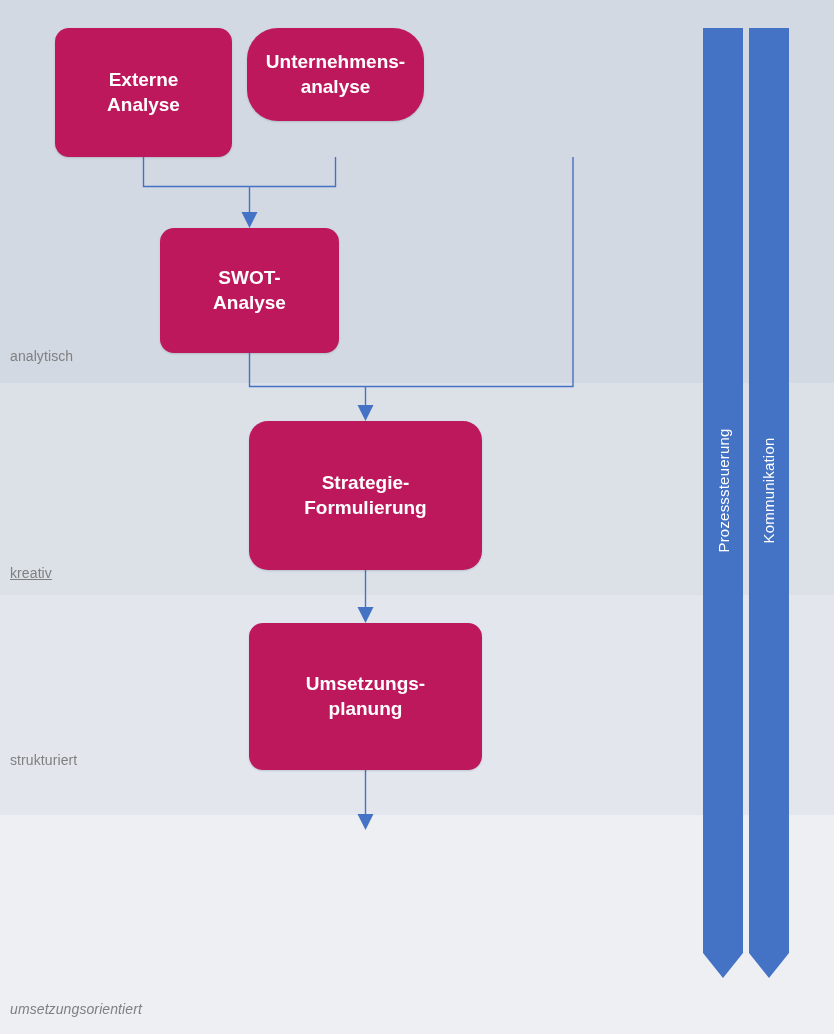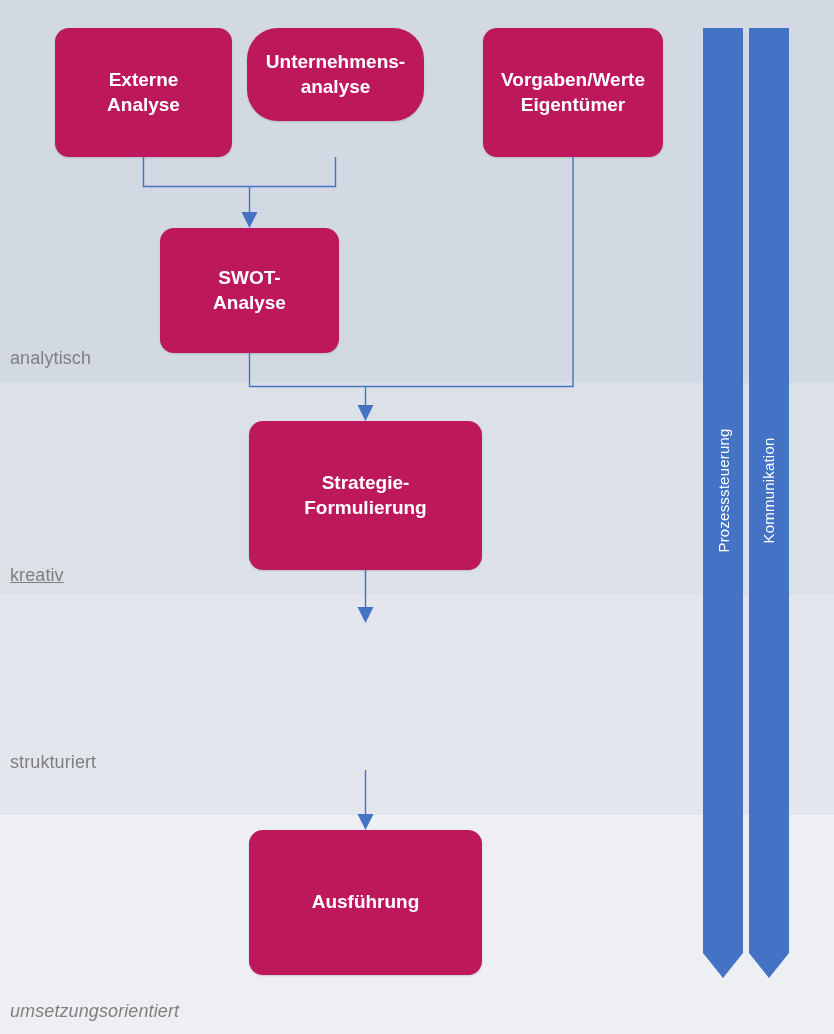--- a/index.html
+++ b/index.html
@@ -18,21 +18,21 @@
 
   
   .band {
     position: absolute;
     left: 0;
     width: 834px;
   }
   .band-label {
     position: absolute;
     left: 10px;
-    font-size: 18px;
+    font-size: 14px;
     color: #7f7f7f;
     white-space: nowrap;
     letter-spacing: 0.1px;
   }
 
   
   .node {
     position: absolute;
     background: #be185d;
     border-radius: 14px;
@@ -128,39 +128,36 @@
   <div class="node" style="left:55px; top:28px; width:177px; height:129px;">
     <span class="node-text">Externe
 Analyse</span>
   </div>
 
   <div class="node" style="left:247px; top:28px; width:177px; height:93px;border-radius:31px;">
     <span class="node-text">Unternehmens-
 analyse</span>
   </div>
 
-  <div class="node" style="left:483px; top:28px; width:180px; height:129px;">
-    <span class="node-text">Vorgaben/Werte
-Eigentümer</span>
-  </div>
 
   <div class="node" style="left:160px; top:228px; width:179px; height:125px;">
     <span class="node-text">SWOT-
 Analyse</span>
   </div>
 
-  <div class="node" style="left:249px; top:421px; width:233px; height:149px;">
+  <div class="node" style="left:249px; top:421px; width:233px; height:149px;border-radius:19px;">
     <span class="node-text">Strategie-
 Formulierung</span>
   </div>
 
+  <div class="node" style="left:249px; top:623px; width:233px; height:147px;">
+    <span class="node-text">Umsetzungs-
+planung</span>
+  </div>
 
-  <div class="node" style="left:249px; top:830px; width:233px; height:145px;">
-    <span class="node-text">Ausführung</span>
-  </div>
 
   <div class="banner" style="left:703px; top:28px; width:40px; height:925px;">
     <span class="banner-label">Prozesssteuerung</span>
   </div>
   <div class="banner-tip" style="left:703px; top:953px; border-left-width:20px; border-right-width:20px; border-top-width:25px;"></div>
 
   <div class="banner" style="left:749px; top:28px; width:40px; height:925px;">
     <span class="banner-label">Kommunikation</span>
   </div>
   <div class="banner-tip" style="left:749px; top:953px; border-left-width:20px; border-right-width:20px; border-top-width:25px;"></div>

